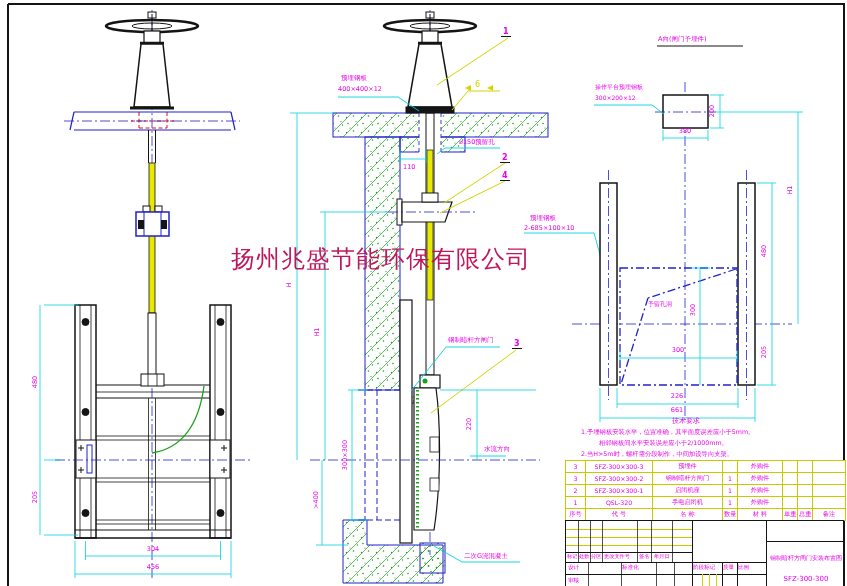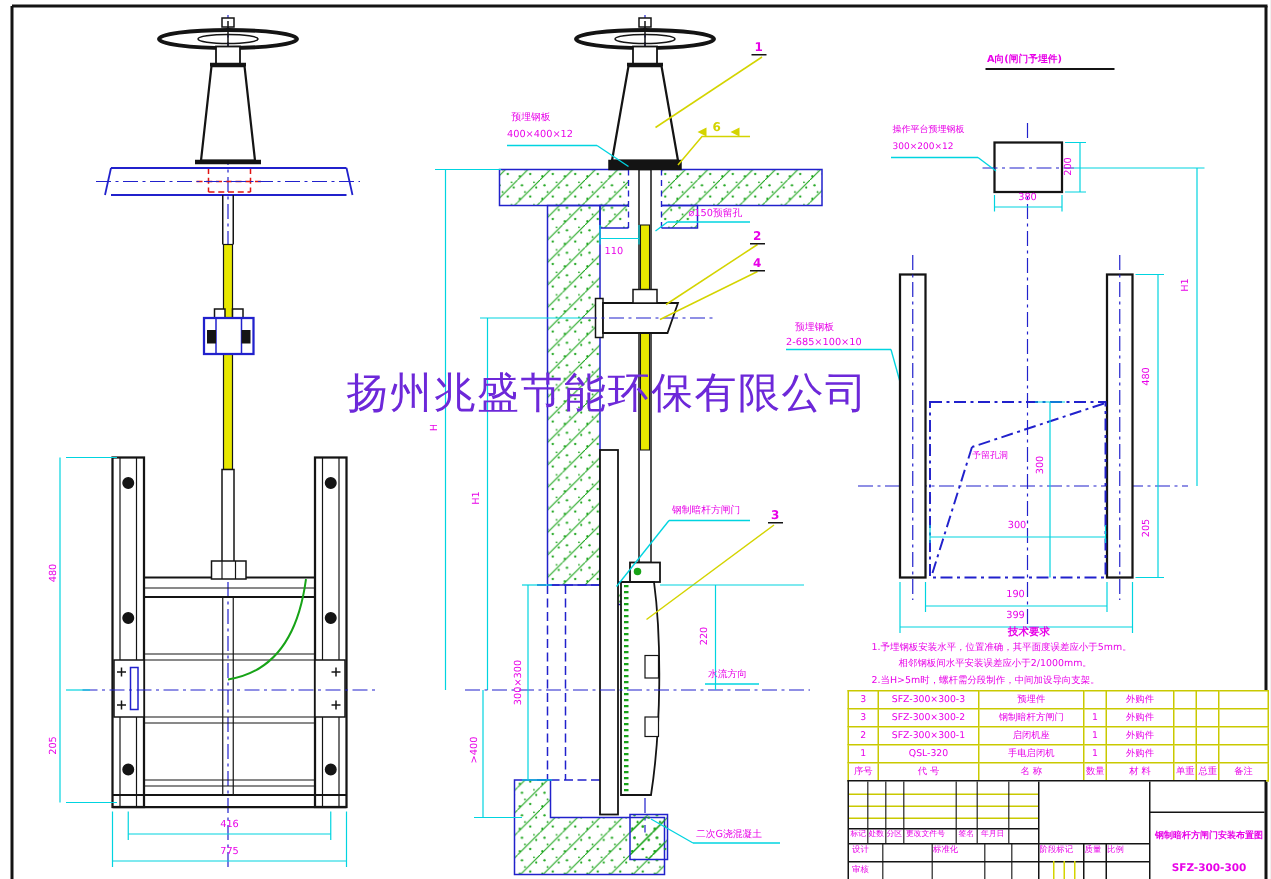--- a/index.html
+++ b/index.html
@@ -6,24 +6,24 @@
   #page{position:relative;width:847px;height:586px;background:#ffffff;overflow:hidden;
         font-family:"DejaVu Sans",sans-serif;}
   #art{position:absolute;left:0;top:0;z-index:1;}
   .t{position:absolute;color:#e800e8;font-size:6.5px;line-height:1.15;white-space:nowrap;z-index:6;}
   .hc{transform:translate(-50%,-50%);}
   .vc{transform:translate(-50%,-50%) rotate(-90deg);}
   .s5{font-size:5.2px;}
   .s55{font-size:5.6px;}
   .s6{font-size:6px;}
   .s7{font-size:7px;text-align:center;}
-  .b{font-weight:bold;}
+  .b{font-weight:normal;}
   .bal{font-size:8px;font-weight:bold;padding:0 2px;border-bottom:1.2px solid #141414;}
   .yel{color:#d4d400;}
-  .wm{position:absolute;left:231px;top:243px;color:#6d28d9;font-size:28px;letter-spacing:1px;
+  .wm{position:absolute;left:231px;top:243px;color:#be185d;font-size:24px;letter-spacing:1px;
       z-index:9;font-family:"DejaVu Serif","DejaVu Sans",serif;white-space:nowrap;}
   table.bom{position:absolute;left:565px;top:460px;width:280px;border-collapse:collapse;
       table-layout:fixed;z-index:4;background:#fff;border:1.6px solid #141414;}
   table.bom td{border:0.8px solid #c9c900;color:#e800e8;font-size:6.2px;text-align:center;
       height:11px;padding:0 1px;overflow:hidden;white-space:nowrap;}
   table.bom tr.head td{border-top:1.1px solid #141414;}
   .tb{position:absolute;left:565px;top:520px;width:277px;height:66px;border:1.6px solid #141414;
       border-bottom:none;z-index:4;background:#fff;}
   .hln,.hly,.vln,.vly{position:absolute;}
   .hln{height:1px;background:#141414;}
@@ -320,56 +320,56 @@
       <line x1="755" y1="388" x2="755" y2="422"></line>
       <line x1="600" y1="418" x2="755" y2="418"></line>
     </g>
   </g>
 </svg>
 
 <div class="wm">扬州兆盛节能环保有限公司</div>
 
 <div class="t vc" style="left:36px;top:382px">480</div>
 <div class="t vc" style="left:36px;top:497px">205</div>
-<div class="t hc" style="left:153px;top:550px">416</div>
-<div class="t hc" style="left:153px;top:568px">775</div>
+<div class="t hc" style="left:153px;top:550px">304</div>
+<div class="t hc" style="left:153px;top:568px">456</div>
 
 <div class="t" style="left:341px;top:75px">预埋钢板</div>
 <div class="t" style="left:338px;top:86px">400×400×12</div>
 <div class="t" style="left:459px;top:139px">⌀150预留孔</div>
 <div class="t" style="left:403px;top:164px">110</div>
 <div class="t yel b" style="left:475px;top:80px;font-size:8px">6</div>
 <div class="t bal" style="left:501px;top:27px">1</div>
 <div class="t bal" style="left:500px;top:153px">2</div>
 <div class="t bal" style="left:500px;top:171px">4</div>
 <div class="t bal" style="left:512px;top:339px">3</div>
 <div class="t" style="left:530px;top:215px">预埋钢板</div>
 <div class="t" style="left:524px;top:225px">2-685×100×10</div>
 <div class="t" style="left:448px;top:337px">钢制暗杆方闸门</div>
-<div class="t" style="left:472px;top:446px">水流方向</div>
+<div class="t" style="left:484px;top:446px">水流方向</div>
 <div class="t" style="left:464px;top:553px">二次G浇混凝土</div>
 <div class="t vc" style="left:290px;top:285px">H</div>
 <div class="t vc" style="left:318px;top:332px">H1</div>
 <div class="t vc" style="left:470px;top:424px">220</div>
 <div class="t vc" style="left:346px;top:455px">300×300</div>
 <div class="t vc" style="left:317px;top:500px">&gt;400</div>
 
 <div class="t b" style="left:658px;top:36px">A向(闸门予埋件)</div>
 <div class="t s6" style="left:595px;top:84px">操作平台预埋钢板</div>
 <div class="t s6" style="left:595px;top:95px">300×200×12</div>
 <div class="t vc" style="left:713px;top:111px">200</div>
 <div class="t hc" style="left:685px;top:132px">380</div>
 <div class="t vc" style="left:791px;top:190px">H1</div>
 <div class="t vc" style="left:765px;top:251px">480</div>
 <div class="t vc" style="left:765px;top:352px">205</div>
 <div class="t vc" style="left:694px;top:310px">300</div>
 <div class="t hc" style="left:678px;top:351px">300</div>
 <div class="t s6" style="left:648px;top:301px">予留孔洞</div>
-<div class="t hc" style="left:677px;top:397px">190</div>
-<div class="t hc" style="left:677px;top:411px">399</div>
+<div class="t hc" style="left:677px;top:397px">226</div>
+<div class="t hc" style="left:677px;top:411px">661</div>
 
 <div class="t b s7" style="left:672px;top:417px">技术要求</div>
 <div class="t" style="left:581px;top:428px;font-size:6.3px">1.予埋钢板安装水平，位置准确，其平面度误差应小于5mm。</div>
 <div class="t" style="left:599px;top:439px;font-size:6.3px">相邻钢板间水平安装误差应小于2/1000mm。</div>
 <div class="t" style="left:581px;top:450px;font-size:6.3px">2.当H&gt;5m时，螺杆需分段制作，中间加设导向支架。</div>
 
 <table class="bom">
   <colgroup>
     <col style="width:20px">
         <col style="width:67px">

